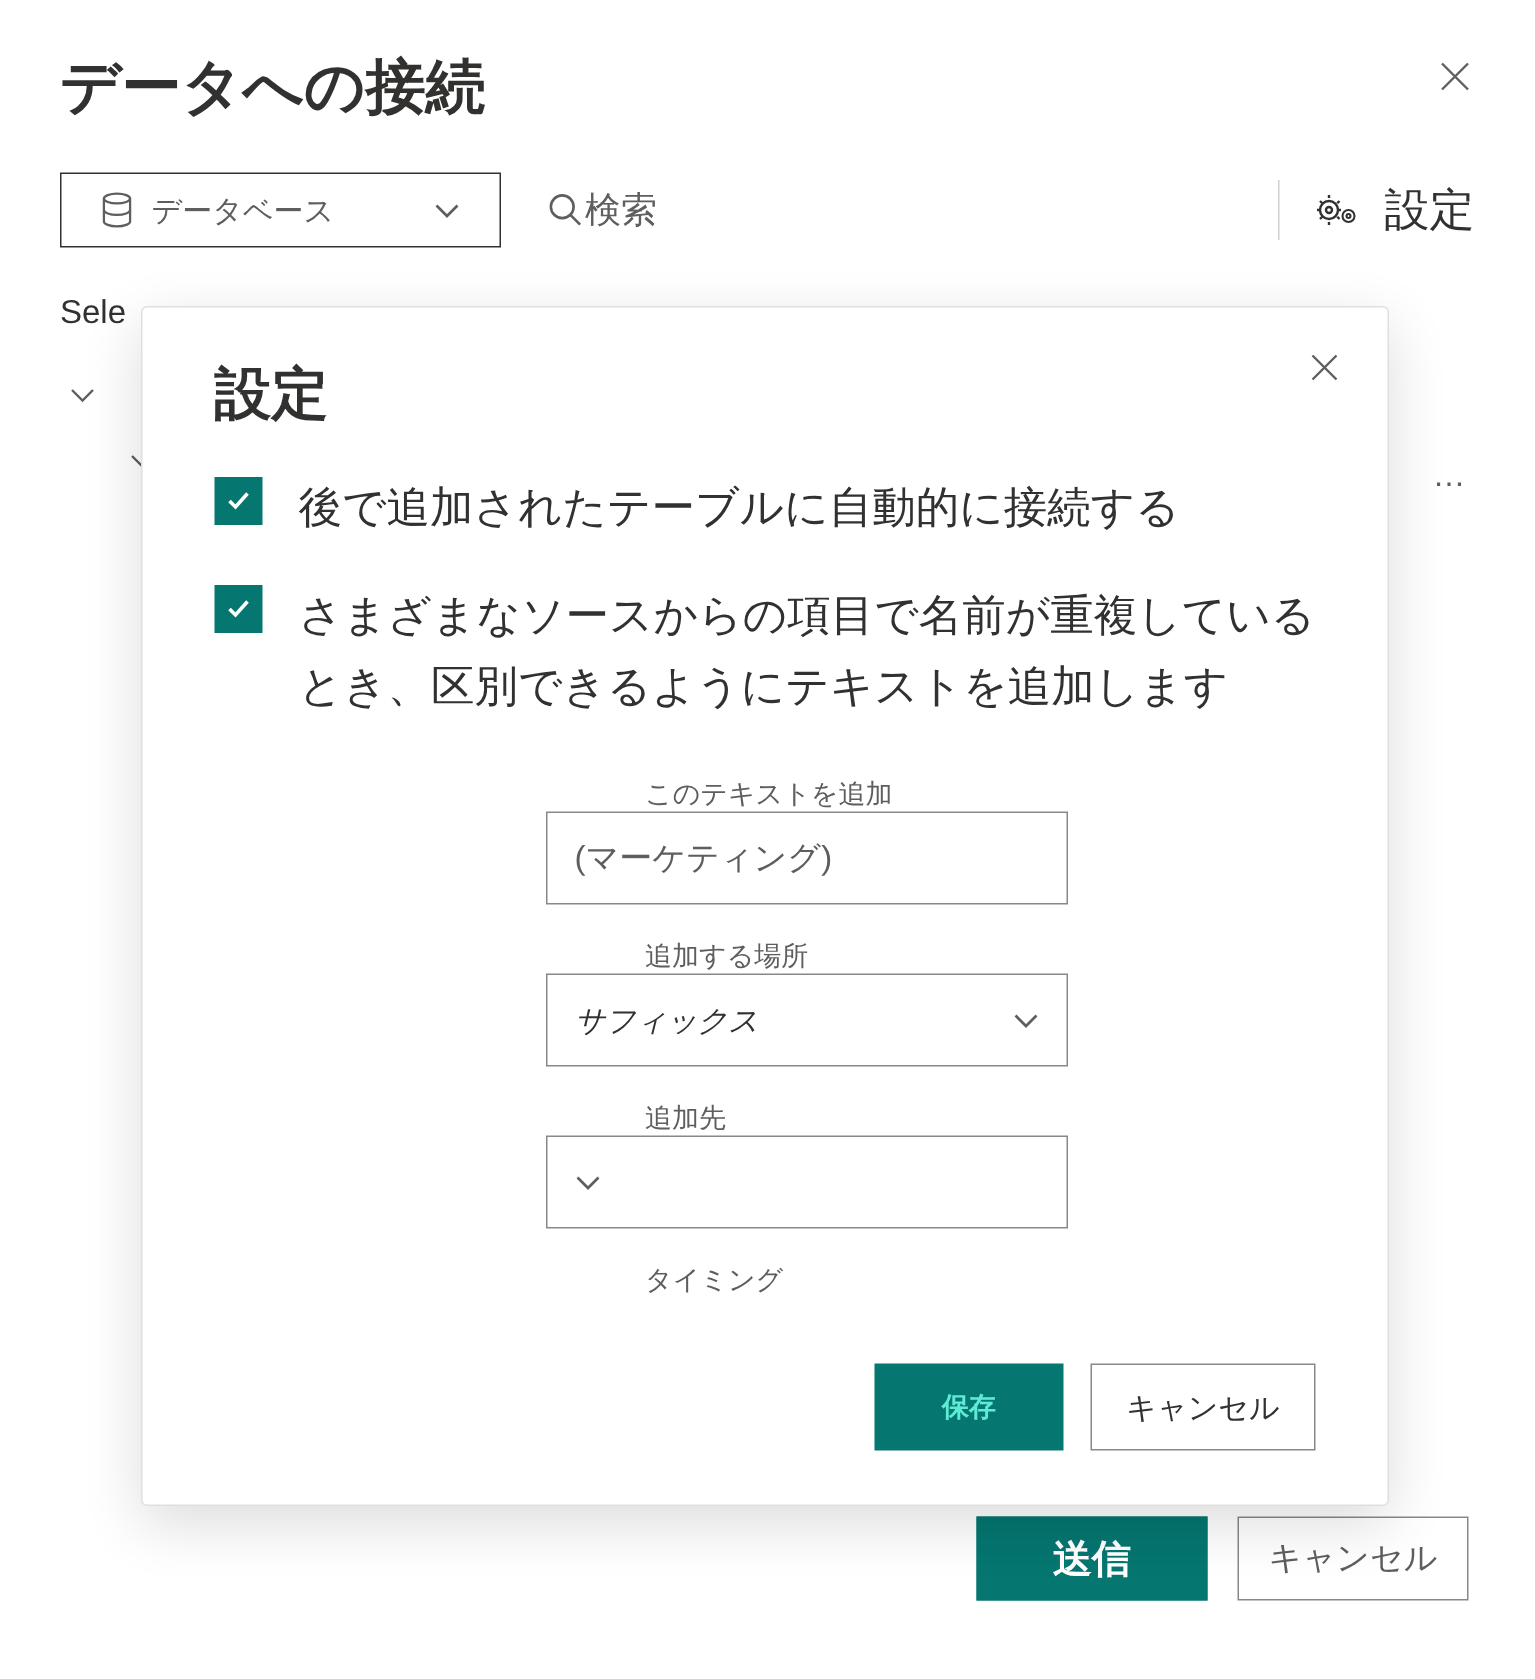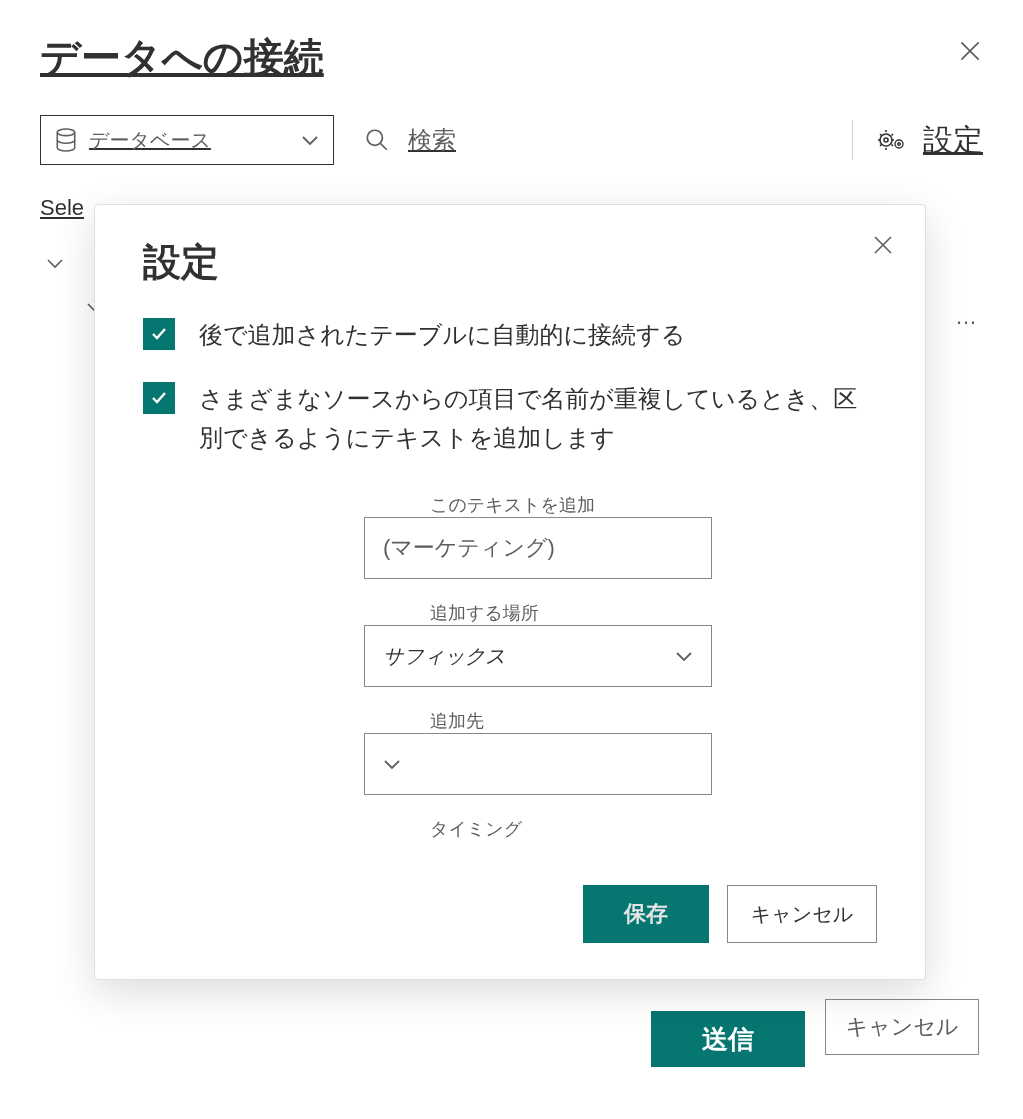--- a/index.html
+++ b/index.html
@@ -7,21 +7,20 @@
       font-family: "Segoe UI", "Yu Gothic UI", "Meiryo", sans-serif;
       background: #ffffff;
       color: #323130;
       width: 1023px;
       height: 1119px;
       position: relative;
       overflow: hidden;
     }
     .main-page {
       padding: 30px 40px;
-      text-decoration: underline;
     }
     .main-title {
       font-size: 40px;
       font-weight: 600;
       color: #323130;
       margin-bottom: 30px;
     }
     .close-main {
       position: absolute;
       top: 38px;
@@ -33,33 +32,32 @@
       align-items: center;
       gap: 24px;
       margin-bottom: 30px;
     }
     .dropdown-main {
       border: 1px solid #323130;
       height: 50px;
       width: 294px;
       display: flex;
       align-items: center;
-      padding: 0 14px;
+      padding: 0 26px;
       cursor: pointer;
       gap: 12px;
     }
     .dropdown-main .label {
       flex: 1;
       font-size: 20px;
       color: #605e5c;
     }
     .search-group {
       display: flex;
       align-items: center;
-      gap: 18px;
       flex: 1;
       padding-left: 6px;
     }
     .search-placeholder {
       font-size: 24px;
       color: #605e5c;
     }
     .divider-v {
       width: 1px;
       height: 40px;
@@ -115,21 +113,20 @@
       cursor: pointer;
       border: 1px solid #8a8886;
       background: #fff;
     }
     .btn-primary {
       background: #057670;
       color: #fff;
       border-color: #057670;
       font-weight: 600;
       font-size: 26px;
-      margin-top: 12px;
     }
     .btn-secondary {
       color: #605e5c;
     }
     
     .modal {
       position: absolute;
       left: 94px;
       top: 204px;
       width: 832px;
@@ -161,21 +158,21 @@
       height: 32px;
       background: #057670;
       display: flex;
       align-items: center;
       justify-content: center;
       flex-shrink: 0;
       margin-top: 2px;
       cursor: pointer;
     }
     .check-label {
-      font-size: 24px;
+      font-size: 29px;
       line-height: 1.6;
       color: #323130;
     }
     .form-block {
       margin-left: 56px;
       margin-top: 36px;
     }
     .form-row {
       display: flex;
       align-items: center;
@@ -218,22 +215,22 @@
     .btn-modal {
       height: 58px;
       min-width: 126px;
       display: flex;
       align-items: center;
       justify-content: center;
       cursor: pointer;
     }
     .btn-modal.primary {
       background: #057670;
-      color: #e5e5e5;
-      font-size: 22px;
+      color: #5eead4;
+      font-size: 18px;
       font-weight: 600;
       border: none;
     }
     .btn-modal.secondary {
       border: 1px solid #8a8886;
       background: #fff;
       color: #323130;
       font-size: 20px;
       min-width: 150px;
     }

